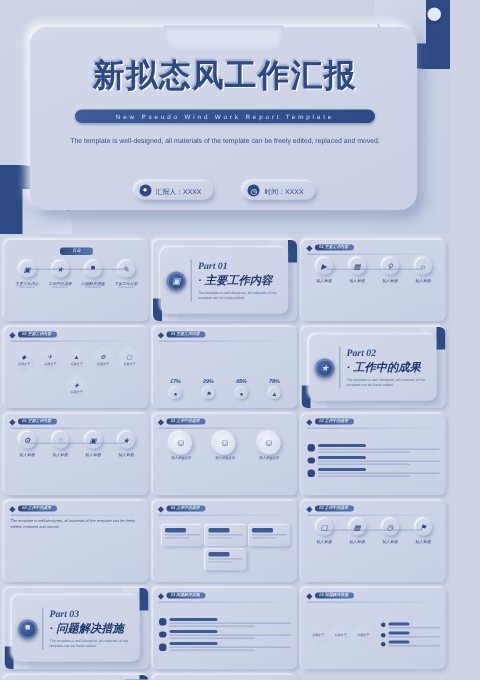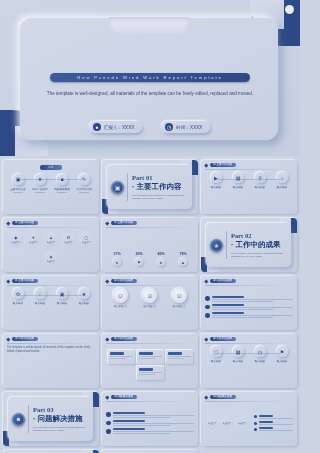--- a/index.html
+++ b/index.html
@@ -105,20 +105,21 @@
     grid-auto-rows:54px;
     gap:4px 3px;
     padding:3px;
   }
   .thumb{
     position:relative;
     border-radius:4px;
     background:linear-gradient(155deg,#d0d8e8,#c6cfe1);
     box-shadow:-1px -1px 2px rgba(255,255,255,.7), 1px 1px 3px rgba(70,95,150,.3);
     overflow:hidden;
+    font-style:italic;
   }
   .t-head{
     position:absolute; top:3px; left:4px;
     display:flex; align-items:center; gap:2px;
     font-size:3.4px; color:#2c4a87; font-weight:bold;
   }
   .t-head .sq{ width:2.5px;height:2.5px;background:#2e4a85;transform:rotate(45deg);}
   .t-head .bar{ width:26px;height:3.6px;background:linear-gradient(90deg,#2e4a85,#5c79b5);
     border-radius:2px; color:#dde3f0; font-size:2.6px; text-align:center; line-height:3.6px;}
   .t-rule{
@@ -233,20 +234,21 @@
 
 <div class="hero">
   <div class="hero-corner-tr"></div>
   <div class="hero-dot"></div>
   <div class="hero-corner-bl"></div>
 
   <div class="hero-card">
     <div class="hero-notch"></div>
   </div>
 
+  <div class="hero-title">新拟态风工作汇报</div>
   <div class="hero-sub">New pseudo wind work report template</div>
   <div class="hero-desc">The template is well-designed, all materials of the template can be freely edited, replaced and moved.</div>
 
   <div class="hero-badges">
     <div class="badge">
       <span class="badge-ic">●</span>
       <span>汇报人：XXXX</span>
     </div>
     <div class="badge">
       <span class="badge-ic">◷</span>

